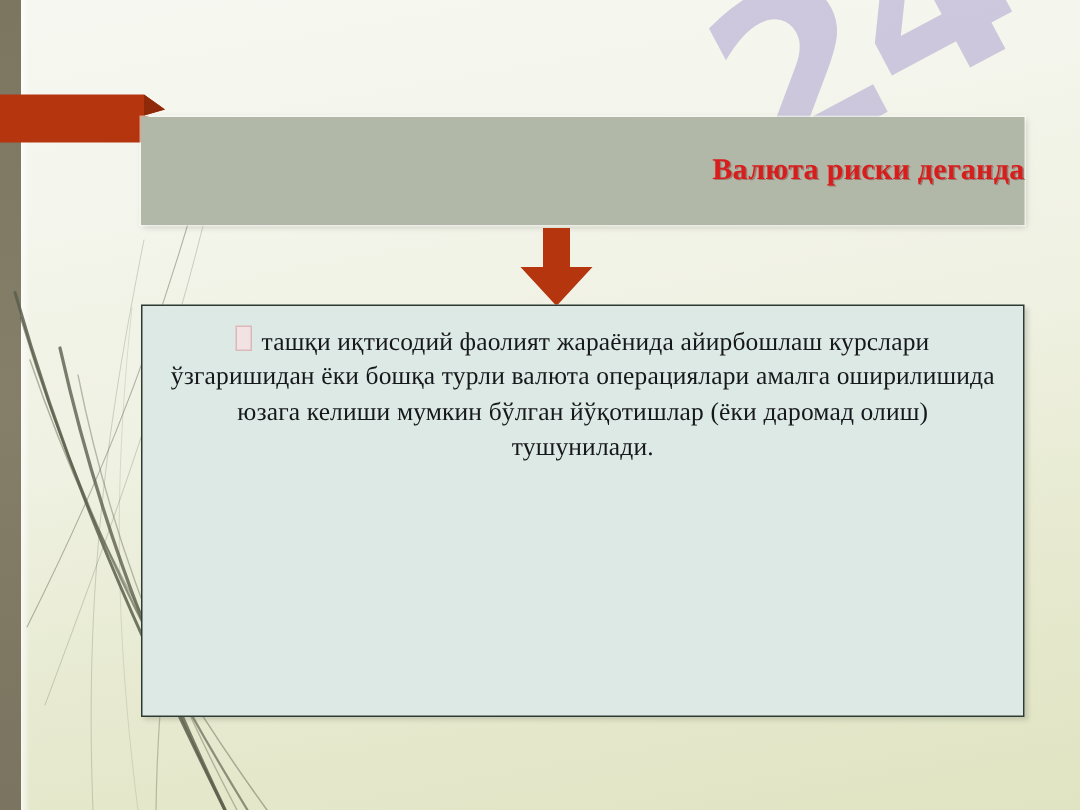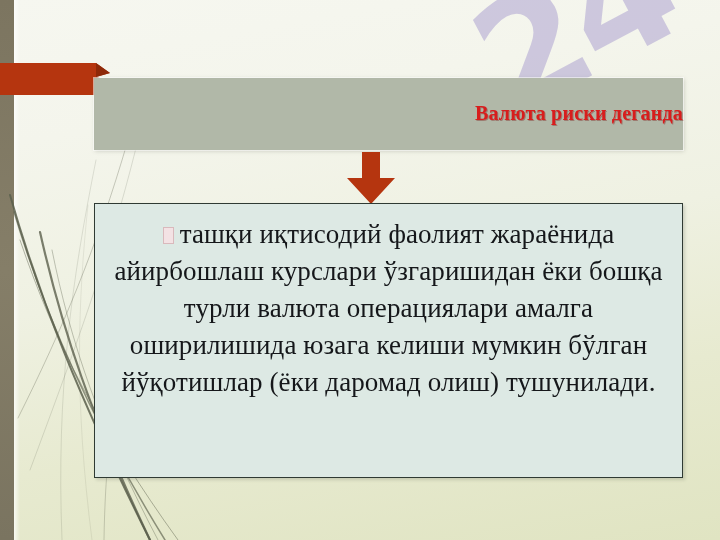--- a/index.html
+++ b/index.html
@@ -146,21 +146,21 @@
     height: 100%;
     padding: 12px 16px 0 16px;
     box-sizing: border-box;
   }
   .body-para {
     position: relative;
     margin: 0;
     text-align: center;
     color: #15171a;
     font-family: "Liberation Serif", "DejaVu Serif", serif;
-    font-size: 27px;
+    font-size: 17px;
     line-height: 1.37;
     letter-spacing: 0.1px;
   }
   .bullet-glyph {
     display: inline-block;
     width: 9px;
     height: 15px;
     border: 1px solid #d9b9bc;
     background: #f3e2e4;
     vertical-align: -1px;

